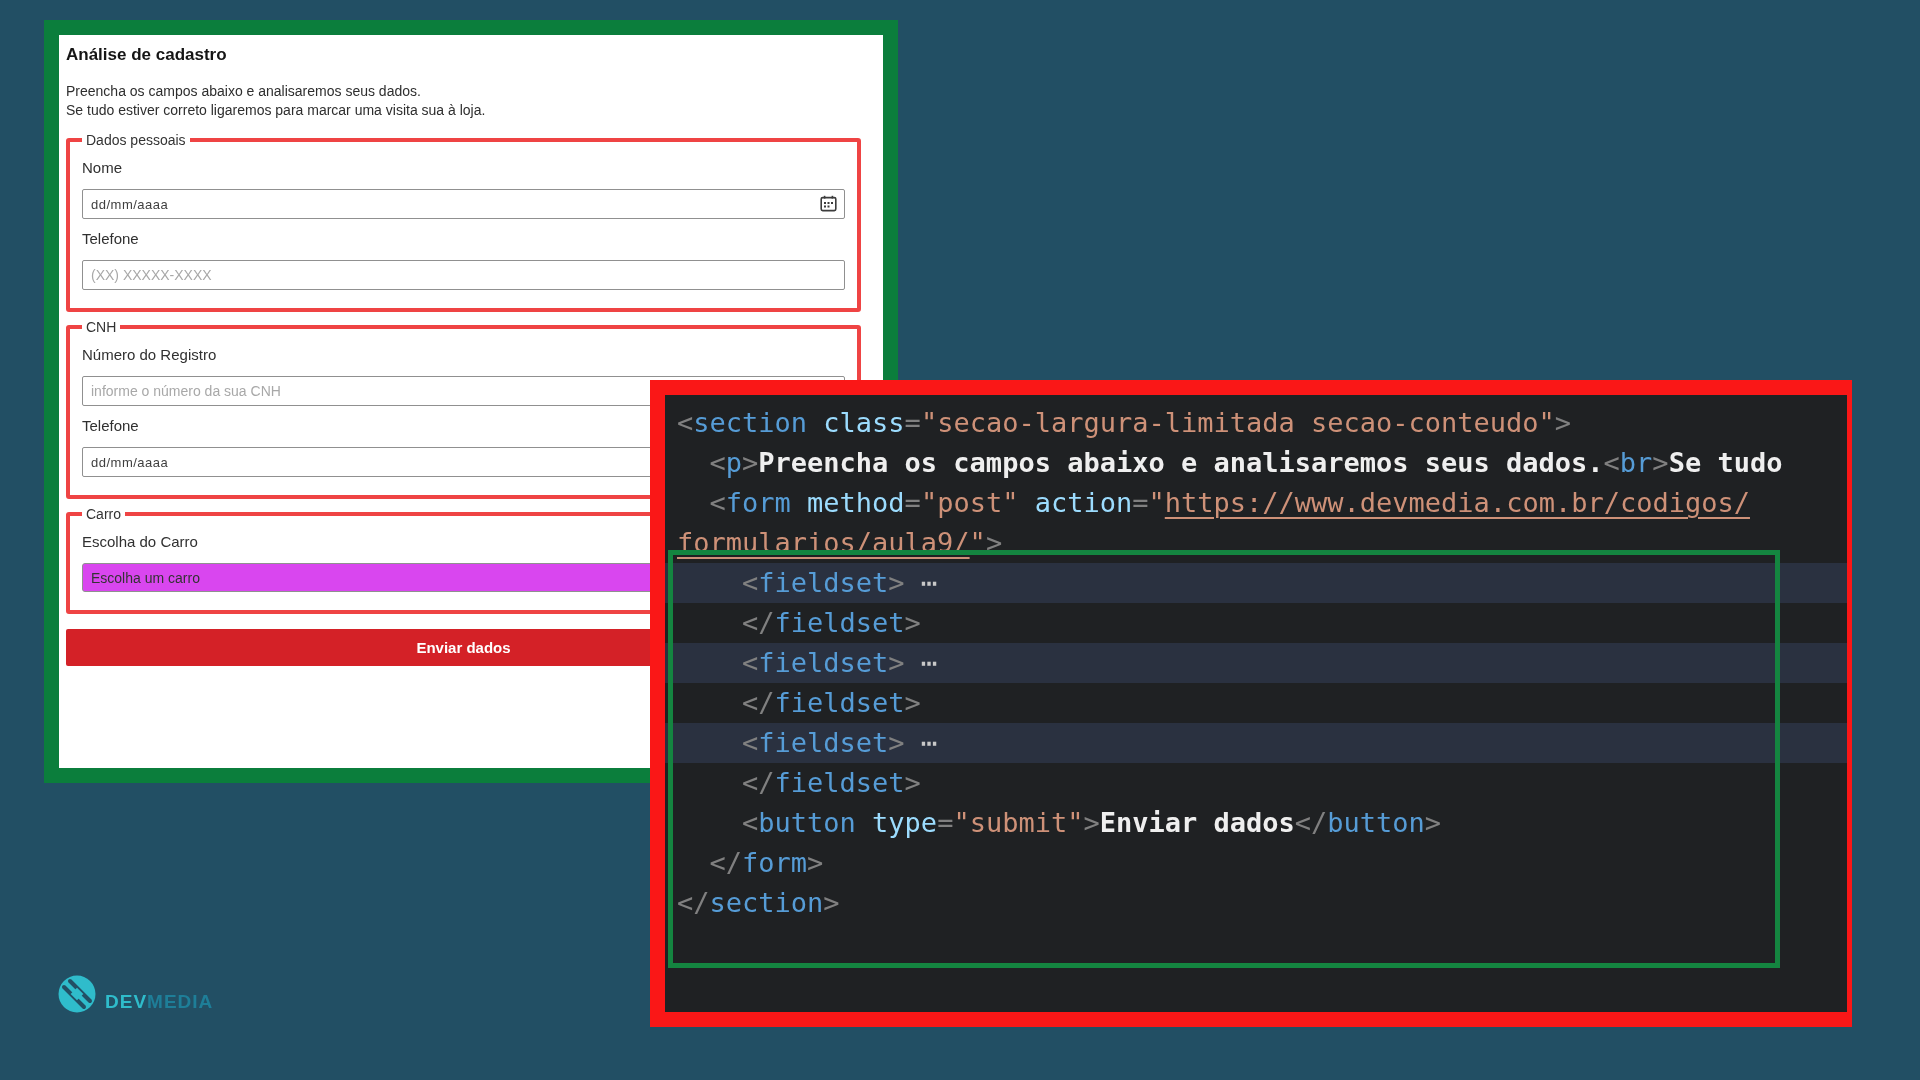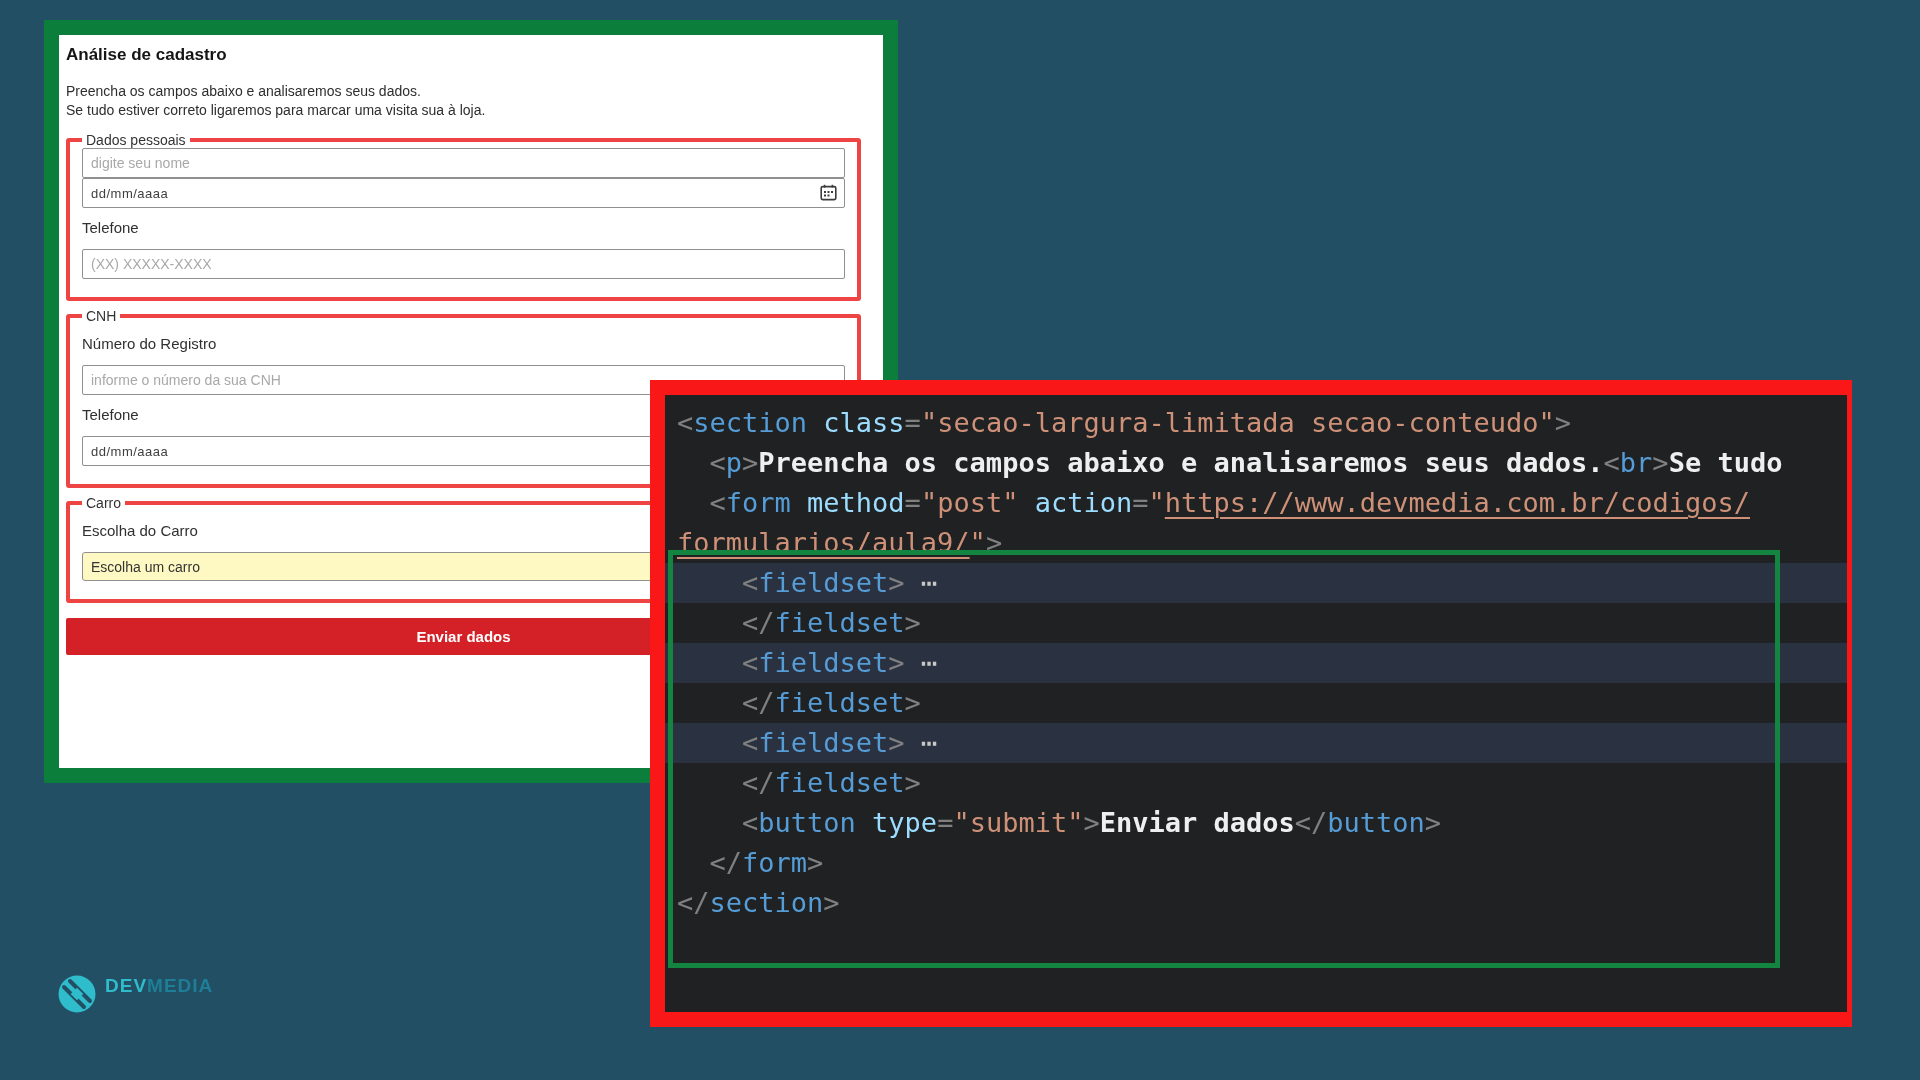--- a/index.html
+++ b/index.html
@@ -17,21 +17,21 @@
   legend.ff-legend{font-size:14px;color:#333;padding:0 4px;margin-left:0;}
   label.ff-label{display:block;font-size:15px;color:#303030;line-height:19px;margin:10px 0 12px 0;}
   .ff input{display:block;width:100%;box-sizing:border-box;height:30px;border:1px solid #909090;
             border-radius:2px;padding:0 8px;font-family:"Liberation Sans",sans-serif;
             font-size:14px;color:#444;background:#fff;}
   .ff input::placeholder{color:#a8a8a8;opacity:1;}
   .date-input{font-size:13px !important;color:#3f3f3f !important;letter-spacing:.5px;}
   .input-wrap{position:relative;}
   .cal-icon{position:absolute;right:8px;top:6px;}
   .select-box{height:27px;border:1px solid #909090;border-radius:3px;display:flex;align-items:center;
-              padding:0 8px;font-size:14px;color:#333;background:#fef9c3;}
+              padding:0 8px;font-size:14px;color:#333;background:#d946ef;}
   .submit-btn{display:block;margin-top:15px;width:100%;height:37px;background:#D42127;border:none;
               border-radius:2px;color:#fff;font-family:"Liberation Sans",sans-serif;
               font-size:15px;font-weight:bold;cursor:pointer;}
 
   
   .code-panel{position:absolute;left:650px;top:380px;width:1212px;height:647px;background:#FA1717;
               box-sizing:border-box;padding:15px;}
   .code-inner{position:relative;width:100%;height:100%;background:#1F2123;box-sizing:border-box;
               padding-top:8px;overflow:hidden;}
   .code-line{height:40px;line-height:40px;font-family:"DejaVu Sans Mono",monospace;font-size:27px;
@@ -41,39 +41,39 @@
   .tok-tg{color:#569CD6;}
   .tok-at{color:#9CDCFE;}
   .tok-vl{color:#CE9178;}
   .tok-lk{color:#CE9178;text-decoration:underline;text-decoration-thickness:2px;text-underline-offset:5px;text-align:right;}
   .tok-tx{color:#efefef;font-weight:bold;}
   .tok-fd{color:#c8c8c8;}
   .green-box{position:absolute;left:3px;top:155px;width:1102px;height:408px;border:5px solid #148540;
              pointer-events:none;z-index:5;}
 
   
-  .logo{position:absolute;left:58px;top:975px;display:flex;align-items:flex-start;gap:9px;}
+  .logo{position:absolute;left:58px;top:975px;display:flex;align-items:flex-end;gap:9px;}
   .logo-text{font-size:19px;font-weight:bold;letter-spacing:1px;}
   .logo-dev{color:#2FBCCB;}
   .logo-media{color:#1E7E98;}
 </style>
 </head>
 <body>
 
 <div id="app">
 
   <div class="form-frame">
     <div class="form-card">
       <div class="form-content">
         <div class="form-title">Análise de cadastro</div>
         <p class="form-intro"><span>Preencha os campos abaixo e analisaremos seus dados.</span><br><span>Se tudo estiver correto ligaremos para marcar uma visita sua à loja.</span></p>
 
         <fieldset class="ff">
           <legend class="ff-legend">Dados pessoais</legend>
-          <input type="text" placeholder="digite seu nome" style="">
+          <label class="ff-label">Nome</label>
           <div class="input-wrap">
             <input type="text" class="date-input" value="dd/mm/aaaa" style="">
             <span class="cal-icon">
               <svg width="17" height="17" viewBox="0 0 17 17">
                 <rect x="1.2" y="2.6" width="14.6" height="13" rx="1.5" fill="none" stroke="#3d3d3d" stroke-width="1.6"></rect>
                 <line x1="4.6" y1="0.8" x2="4.6" y2="3.6" stroke="#3d3d3d" stroke-width="1.6"></line>
                 <line x1="12.4" y1="0.8" x2="12.4" y2="3.6" stroke="#3d3d3d" stroke-width="1.6"></line>
                 <rect x="4" y="7" width="2" height="2" fill="#3d3d3d"></rect>
                 <rect x="7.5" y="7" width="2" height="2" fill="#3d3d3d"></rect>
                 <rect x="11" y="7" width="2" height="2" fill="#3d3d3d"></rect>

